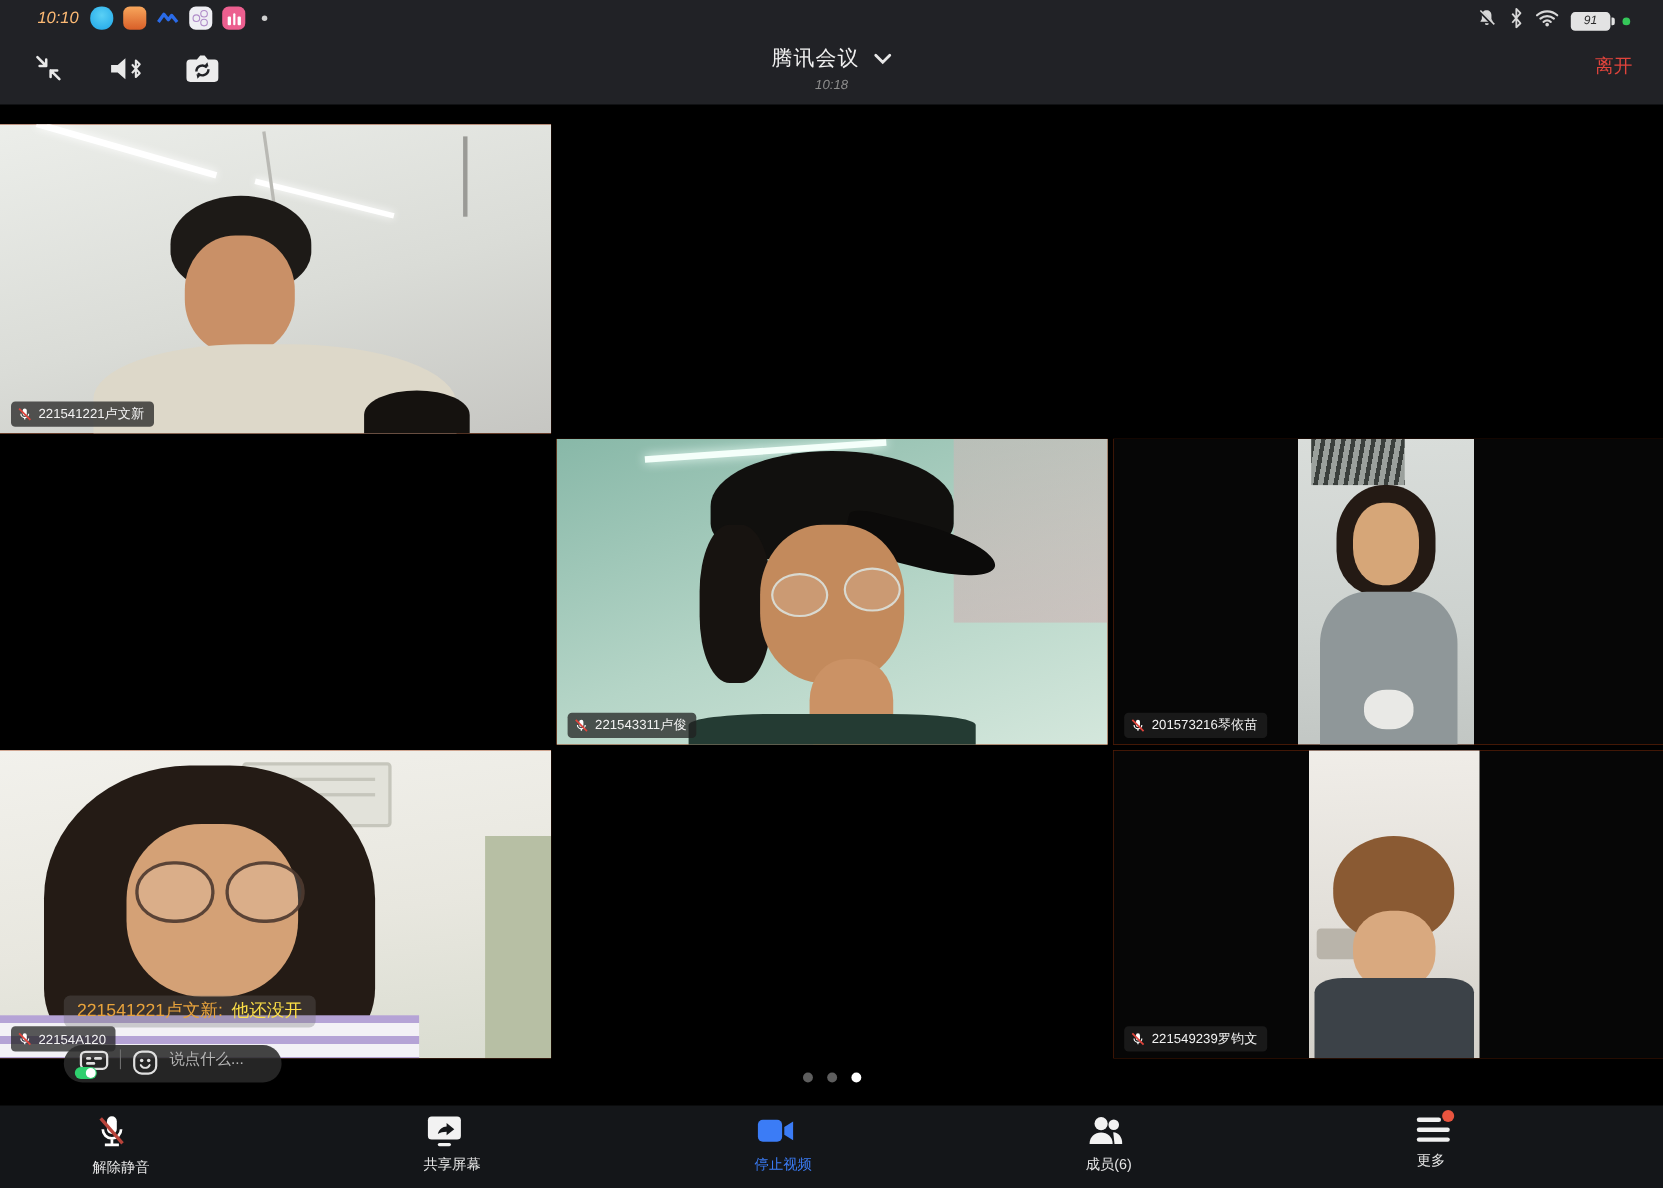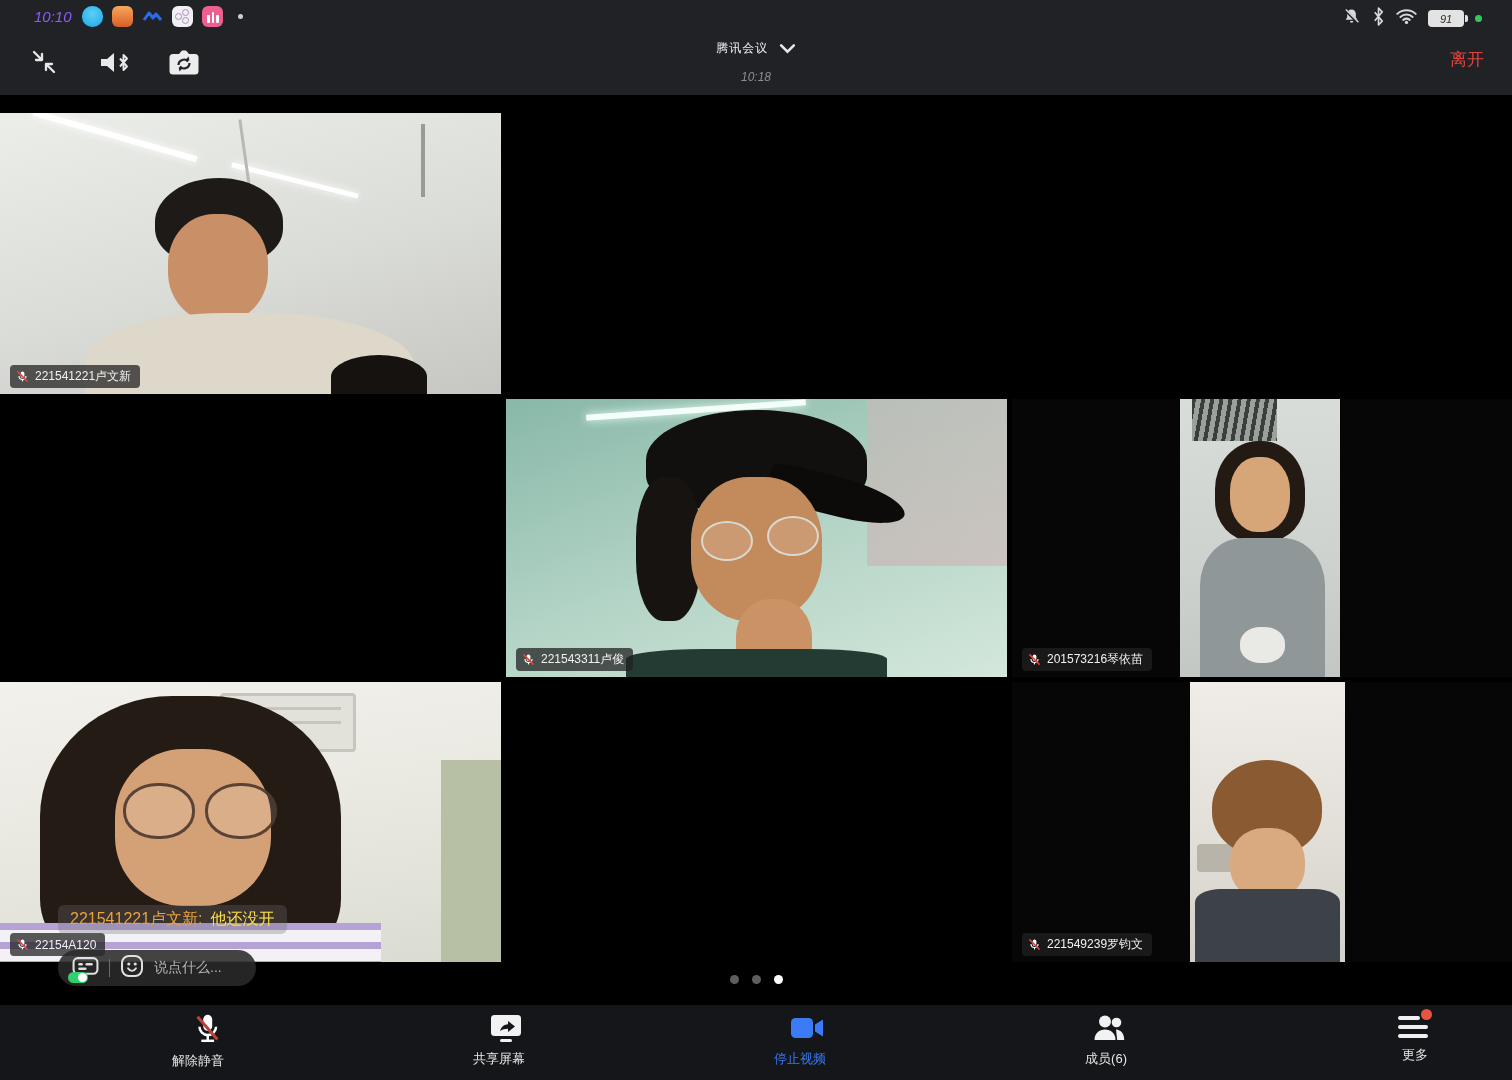--- a/index.html
+++ b/index.html
@@ -2,69 +2,69 @@
 <html><head>
 <meta charset="utf-8">
 <style>
   *{margin:0;padding:0;box-sizing:border-box}
   html,body{width:1512px;height:1080px;background:#000;overflow:hidden;
     font-family:"Liberation Sans","DejaVu Sans",sans-serif;position:relative;color:#e8e8e8}
   .abs,i{position:absolute;display:block;font-style:normal}
   
   .topbar{position:absolute;left:0;top:0;width:1512px;height:95px;background:#212226;z-index:5}
   .statusbar{position:absolute;left:0;top:0;width:100%;height:34px;display:flex;align-items:center}
-  .sb-time{position:absolute;left:34px;top:8px;font-size:15px;font-style:italic;color:#8b5cf6}
+  .sb-time{position:absolute;left:34px;top:8px;font-size:15px;font-style:italic;color:#fdba74}
   .appicons{position:absolute;left:82px;top:6px;display:flex;align-items:center;gap:9px}
   .ai{width:21px;height:21px;border-radius:6px}
   .ai.qq{background:radial-gradient(circle at 50% 38%,#5ad0f5,#1ea6e8);border-radius:48%}
   .ai.game{background:linear-gradient(#f7a65c,#d95f28)}
   .ai.mark{background:transparent}
   .ai.circ{background:#efeff4;position:relative}
   .ai.circ b{position:absolute;width:7px;height:7px;border:1.6px solid #b08cc9;border-radius:50%}
   .ai.pink{background:#ec5f8f;position:relative}
   .ai.pink b{position:absolute;bottom:4px;width:2.5px;height:8px;background:#fff;border-radius:1px}
   .sb-dot{width:5px;height:5px;border-radius:50%;background:#cfcfcf;margin-left:6px}
   .sysicons{position:absolute;right:30px;top:7px;display:flex;align-items:center;gap:11px}
   .batt{position:relative;width:36px;height:17px;background:#e3e3e3;border-radius:4px;
     color:#2a2a2a;font-size:11px;font-style:italic;display:flex;align-items:center;justify-content:center}
   .batt i{right:-4px;top:5px;width:3px;height:7px;background:#e3e3e3;border-radius:0 2px 2px 0}
   .gdot{width:7px;height:7px;border-radius:50%;background:#35c759}
   .titlerow{position:absolute;left:0;top:34px;width:100%;height:61px}
   .tb-left{position:absolute;left:22px;top:8px;display:flex;align-items:center;gap:26px}
   .tb-btn{width:44px;height:40px;display:flex;align-items:center;justify-content:center;cursor:pointer}
-  .meet-title{position:absolute;left:0;top:6px;width:100%;text-align:center;font-size:12px;color:#f1f1f1;letter-spacing:1px}
+  .meet-title{position:absolute;left:0;top:6px;width:100%;text-align:center;font-size:19px;color:#f1f1f1;letter-spacing:1px}
   .meet-title svg{margin-left:6px;vertical-align:middle}
   .elapsed{position:absolute;left:0;top:36px;width:100%;text-align:center;font-size:12px;font-style:italic;color:#8d8d8d}
   .leave{position:absolute;right:28px;top:14px;font-size:17px;color:#e0443c;cursor:pointer}
   
   .grid{position:absolute;left:0;top:95px;width:1512px;height:910px;background:#000}
   .tile{position:absolute;overflow:hidden;background:#c2410c}
   .scene{position:absolute;inset:0;overflow:hidden}
   .plabel{position:absolute;left:10px;bottom:6px;height:23px;display:flex;align-items:center;gap:6px;
     background:rgba(32,32,32,.74);border-radius:4px;padding:0 9px 0 6px;z-index:3}
   .plabel span{font-size:12px;color:#f2f2f2;white-space:nowrap}
   
   .chatmsg{position:absolute;left:58px;top:810px;z-index:6;background:rgba(110,110,110,.30);
     border-radius:6px;padding:4px 12px;font-size:16px;white-space:nowrap}
   .chatmsg .sender{color:#e8a33c}
   .chatmsg .msg{color:#fde047;margin-left:8px}
   .chatpill{position:absolute;left:58px;top:855px;width:198px;height:34px;z-index:7;cursor:text;
-    background:rgba(42,42,42,.88);border-radius:24px;display:flex;align-items:center;padding:18px 14px;gap:10px}
+    background:rgba(42,42,42,.88);border-radius:24px;display:flex;align-items:flex-start;padding:4px 14px;gap:10px}
   .pill-div{width:1px;height:18px;background:#6d6d6d}
   .pill-ph{font-size:14px;color:#b5b5b5}
   .danmu{position:relative;width:27px;height:25px}
   .danmu .tog{left:-4px;bottom:-2px;width:20px;height:11px;border-radius:6px;background:#2fd06e}
   .danmu .tog i{right:1px;top:1px;width:9px;height:9px;border-radius:50%;background:#fff}
   .dots{position:absolute;left:0;top:880px;width:100%;display:flex;justify-content:center;gap:13px;z-index:4}
   .dot{width:9px;height:9px;border-radius:50%;background:#5e5e5e;cursor:pointer}
   .dot.active{background:#fff}
   
   .toolbar{position:absolute;left:0;top:1005px;width:1512px;height:75px;background:#141619;z-index:8;
     display:flex;justify-content:space-between;padding:6px 84px 0}
-  .ti{width:140px;display:flex;flex-direction:column;align-items:flex-end;gap:5px;cursor:pointer}
+  .ti{width:140px;display:flex;flex-direction:column;align-items:flex-start;gap:5px;cursor:pointer}
   .ti .lab{font-size:13px;color:#e6e6e6}
   .ti .lab.blue{color:#3b7cf6}
   .moreicon{position:relative;width:30px;height:26px;margin-top:4px}
   .moreicon b{position:absolute;left:0;width:30px;height:3.6px;border-radius:2px;background:#f0f0f0}
   .moreicon .reddot{position:absolute;right:-4px;top:-6px;width:11px;height:11px;border-radius:50%;background:#e8543f}
 </style>
 </head>
 <body>
 
 <div>

